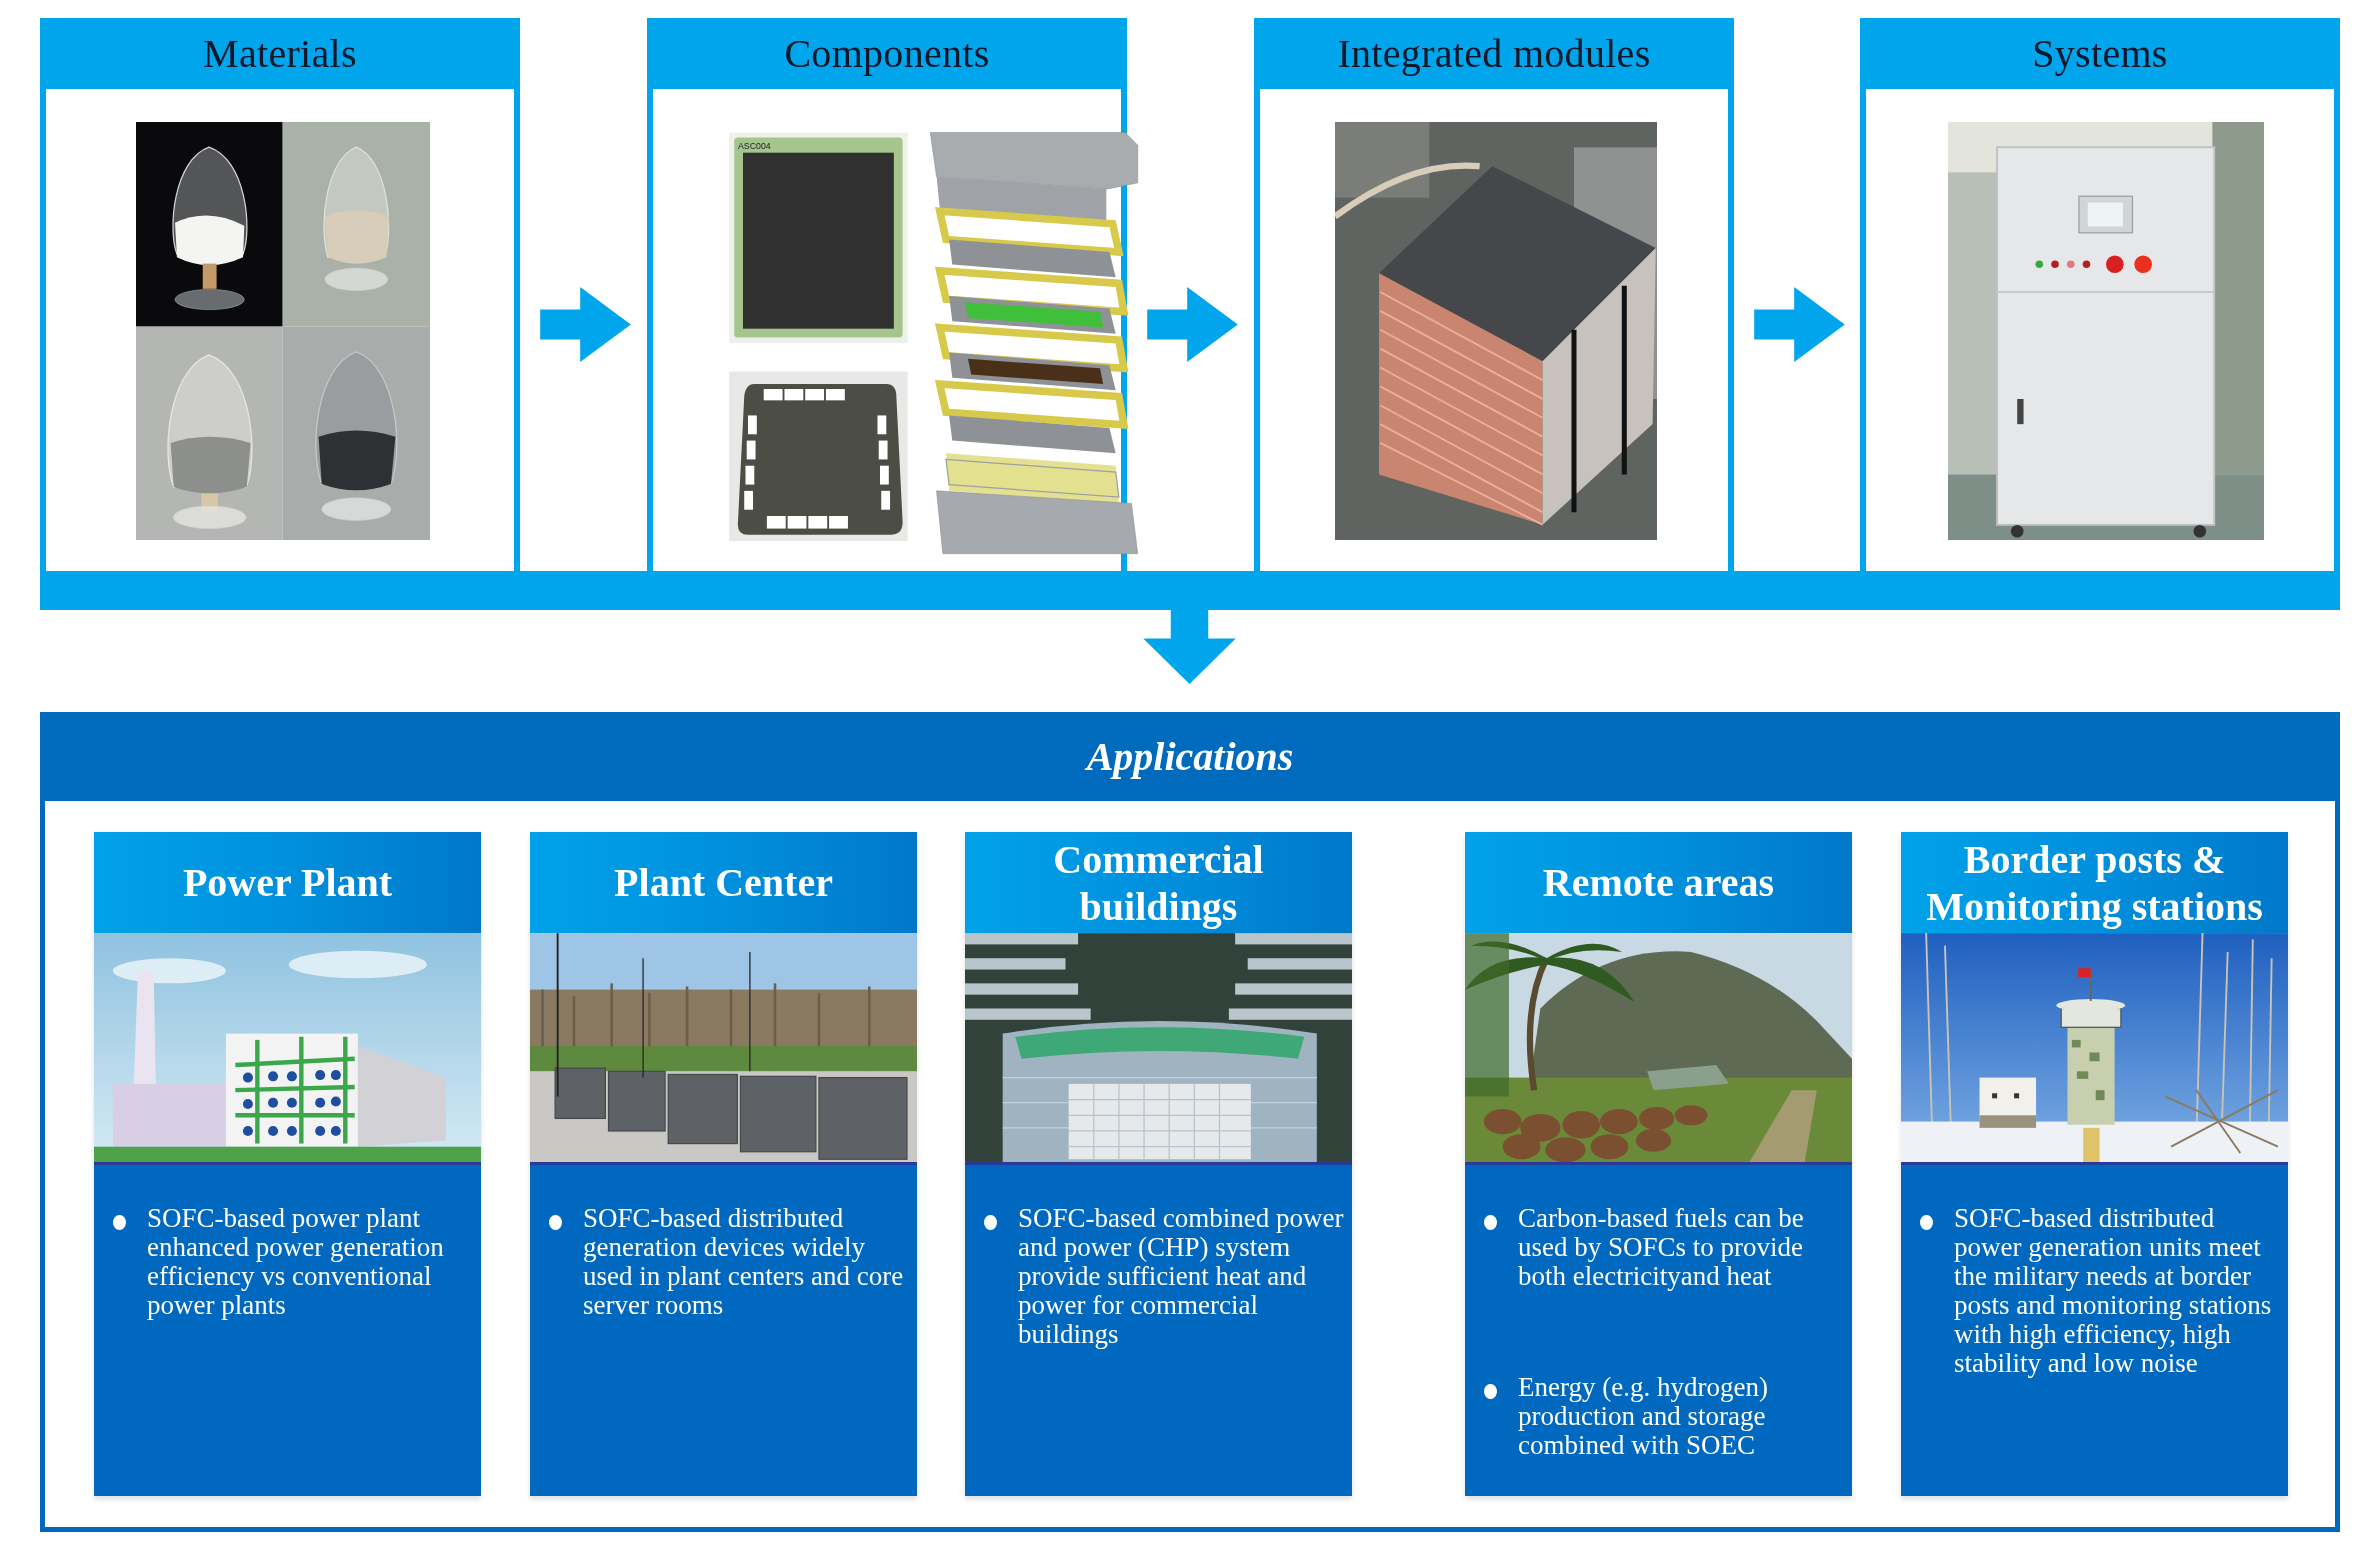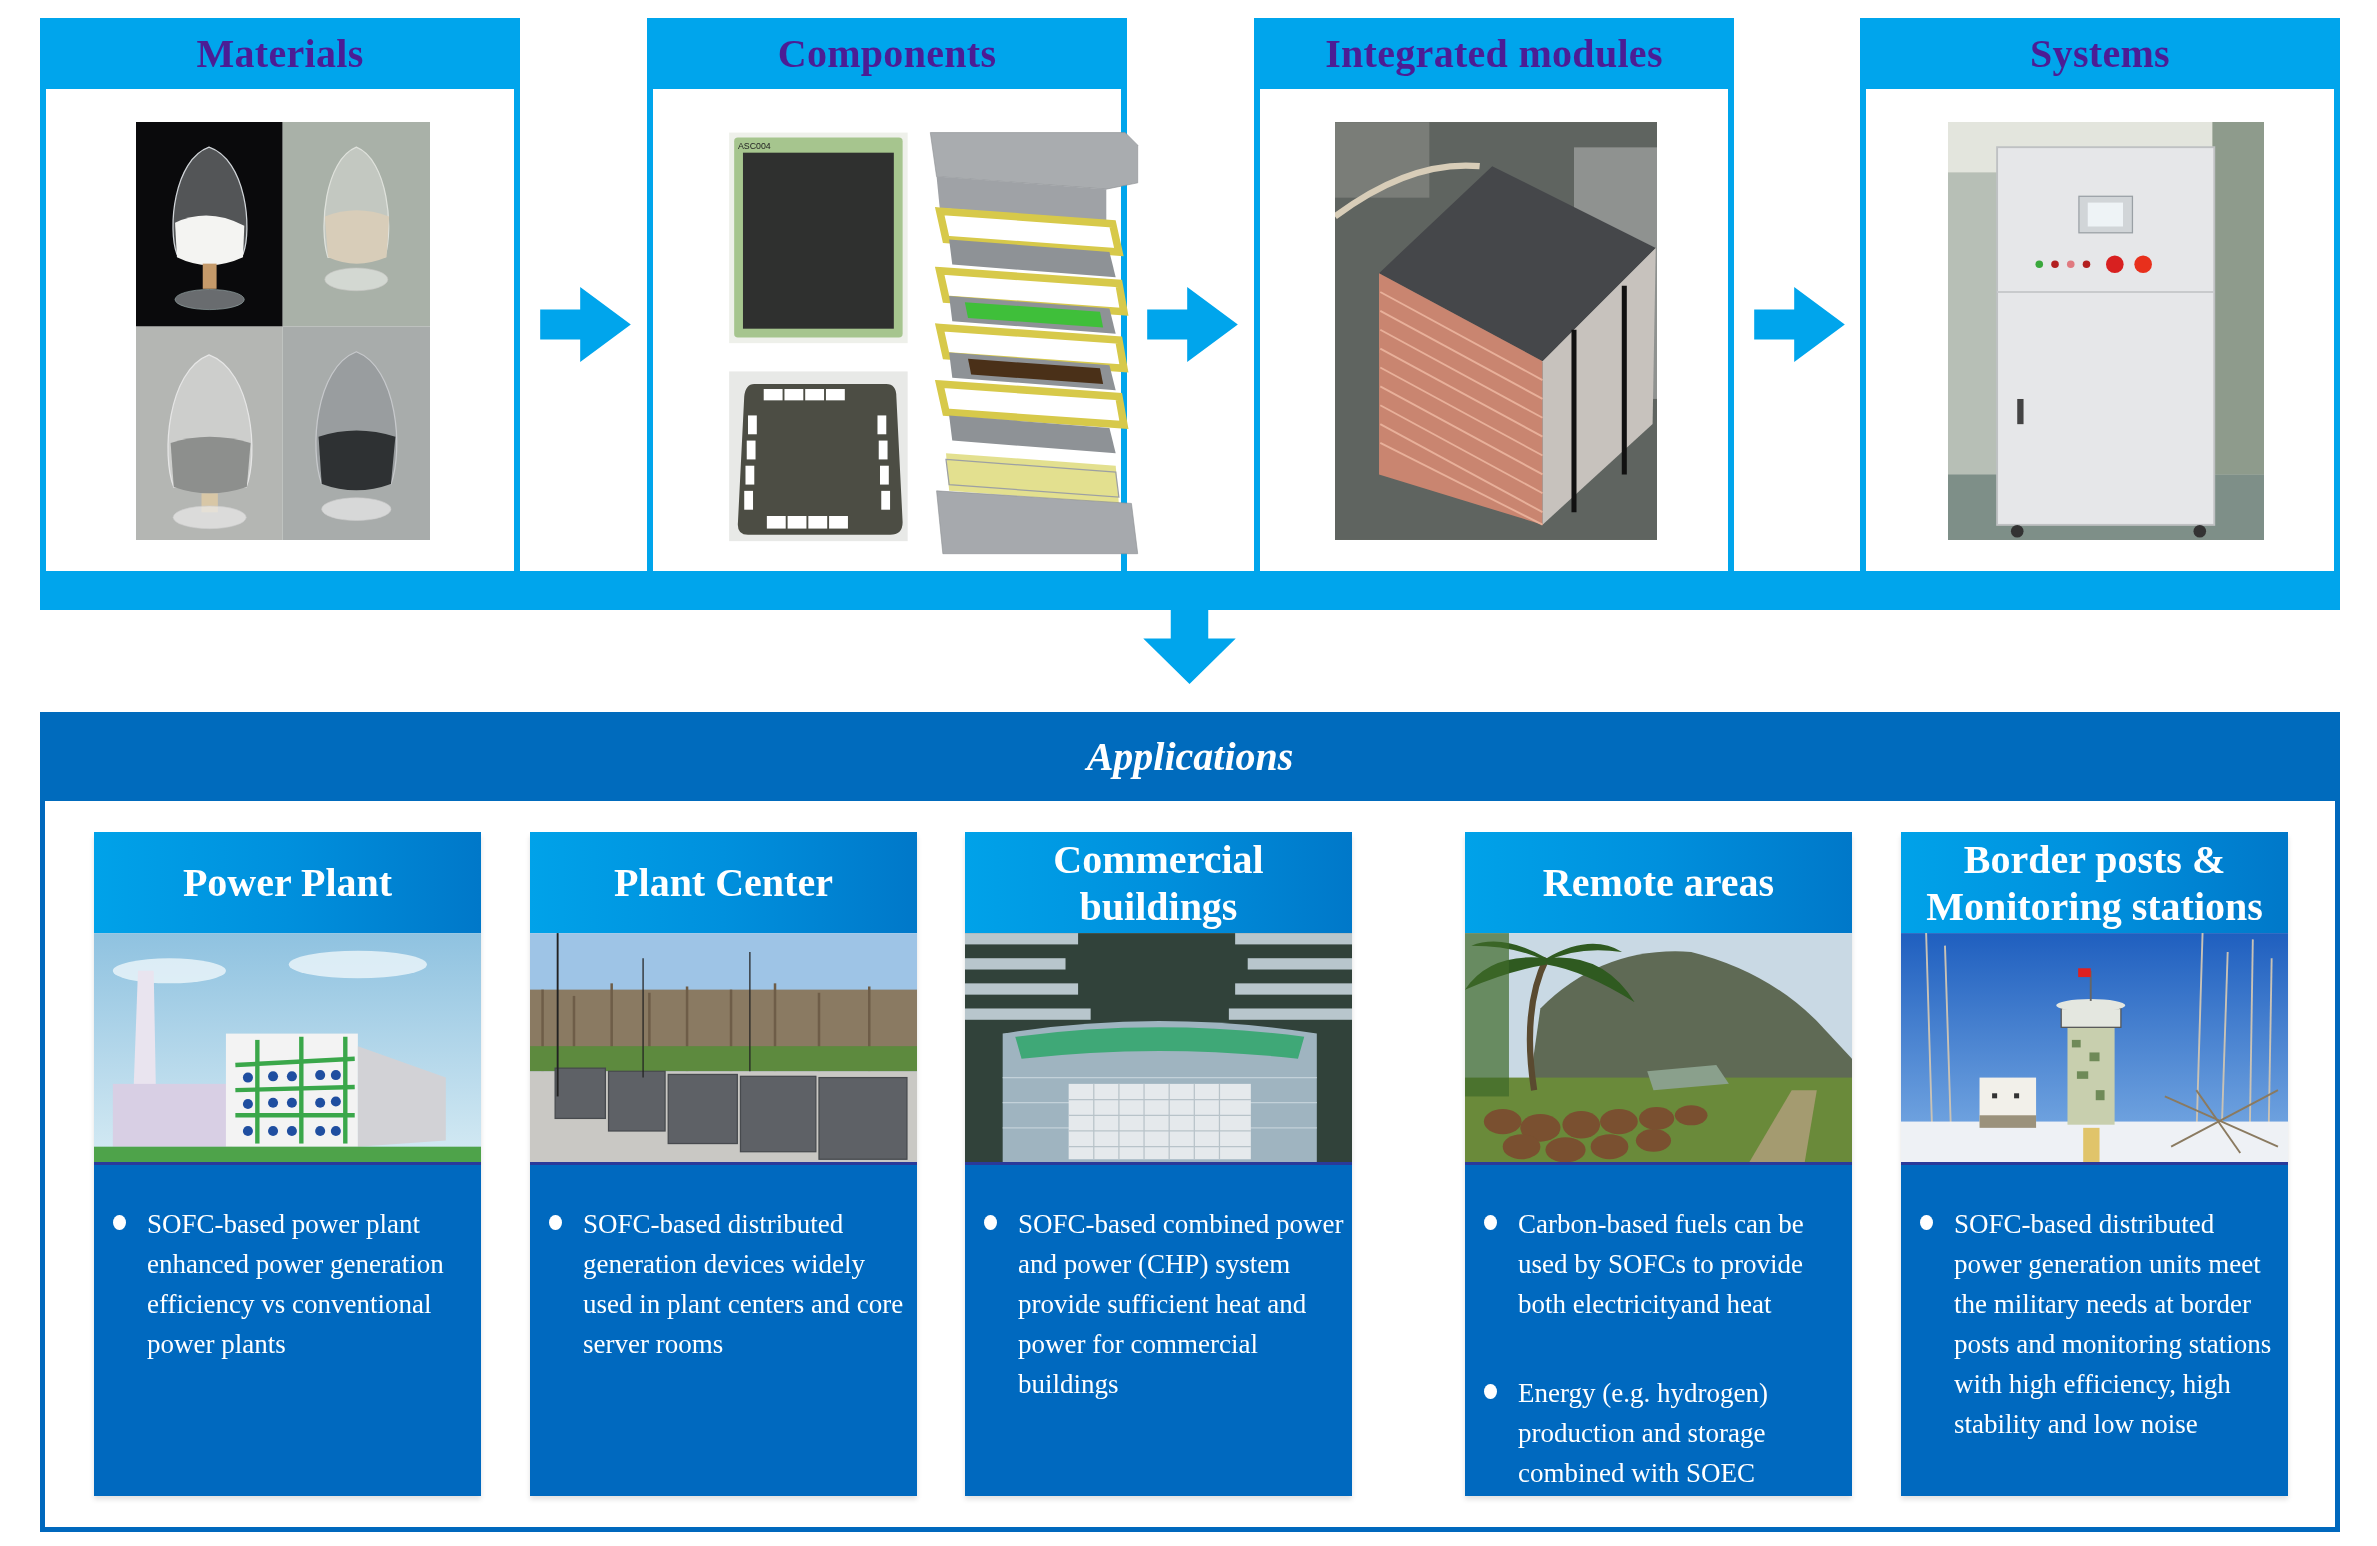--- a/index.html
+++ b/index.html
@@ -4,21 +4,21 @@
 <style>
   html, body { margin: 0; padding: 0; background: #ffffff; }
   body { width: 2377px; height: 1547px; position: relative; overflow: hidden;
          font-family: "Liberation Serif", "DejaVu Serif", serif; }
 
   
   .top-band { position: absolute; left: 40px; top: 571px; width: 2300px; height: 39px; background: #00a5ec; }
   .stage { position: absolute; top: 17.6px; width: 480px; height: 553px; background: #00a5ec; }
   .stage .stage-head { position: absolute; left: 0; top: 0; width: 100%; height: 71px;
         display: flex; align-items: center; justify-content: center;
-        color: #4c1d95; font-weight: bold; font-size: 40px; letter-spacing: 0.3px; }
+        color: #0f172a; font-weight: normal; font-size: 40px; letter-spacing: 0.3px; }
   .stage .stage-body { position: absolute; left: 6.3px; right: 6.3px; top: 71px; bottom: 0; background: #fff; }
   .stage .photo { position: absolute; }
 
   .arrow-right { position: absolute; width: 91px; height: 75px; }
   .arrow-down { position: absolute; width: 93px; height: 75px; }
 
   
   .app-frame { position: absolute; left: 40px; top: 712px; width: 2300px; height: 820px;
         background: #fff; border: 5px solid #0068bd; border-top: none; box-sizing: border-box; }
   .app-head { position: absolute; left: 40px; top: 712px; width: 2300px; height: 89px; background: #006bbd;
@@ -26,21 +26,21 @@
         font-weight: bold; font-size: 40px; font-style: italic; }
   .card { position: absolute; top: 832px; width: 387px; height: 664px;
         box-shadow: 0 3.8px 5px rgba(0,0,0,0.12); }
   .card .card-head { position: absolute; left: 0; top: 0; width: 100%; height: 101px;
         background: linear-gradient(90deg, #00a2e9 0%, #0090dd 50%, #0078c9 100%);
         display: flex; align-items: center; justify-content: center; text-align: center;
         color: #fff; font-weight: bold; font-size: 40px; line-height: 47px; }
   .card .card-img { position: absolute; left: 0; top: 101px; width: 100%; height: 232px; overflow: hidden;
         border-bottom: 3.1px solid #2a3a9a; box-sizing: border-box; }
   .card .card-body { position: absolute; left: 0; top: 333px; width: 100%; bottom: 0; background: #0069bf;
-        color: #fff; font-size: 27px; line-height: 40px; }
+        color: #fff; font-size: 27px; line-height: 29px; }
   .bullet { position: absolute; left: 0; right: 6.3px; padding-left: 53px; }
   .bullet .dot { position: absolute; left: 19px; top: 11.3px; width: 12.6px; height: 15px; border-radius: 50%; background: #fff; }
   sub { font-size: 17.6px; vertical-align: -3.8px; }
 </style>
 </head>
 <body>
 
 <div class="top-band"></div>
 
 <div class="stage" style="left:40px">

